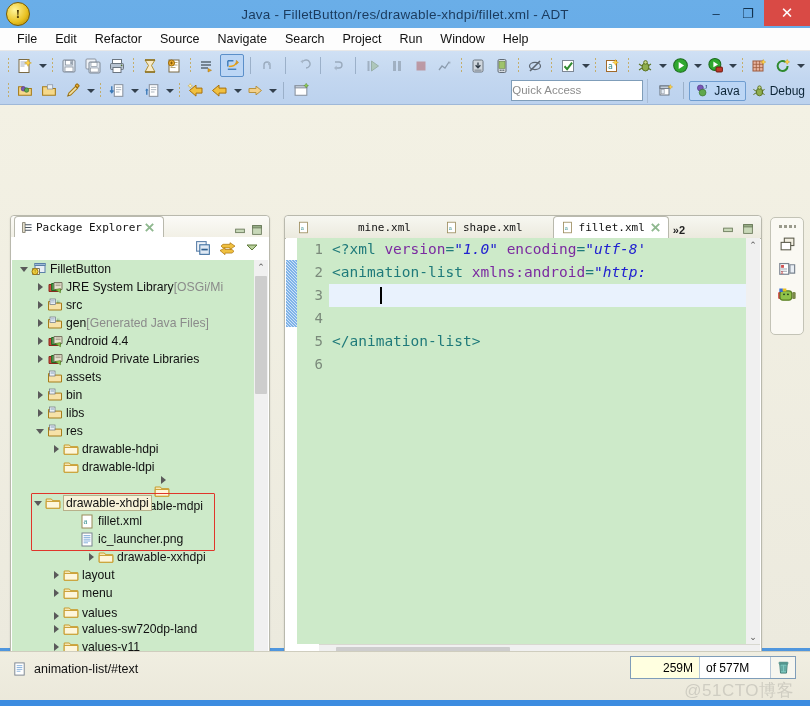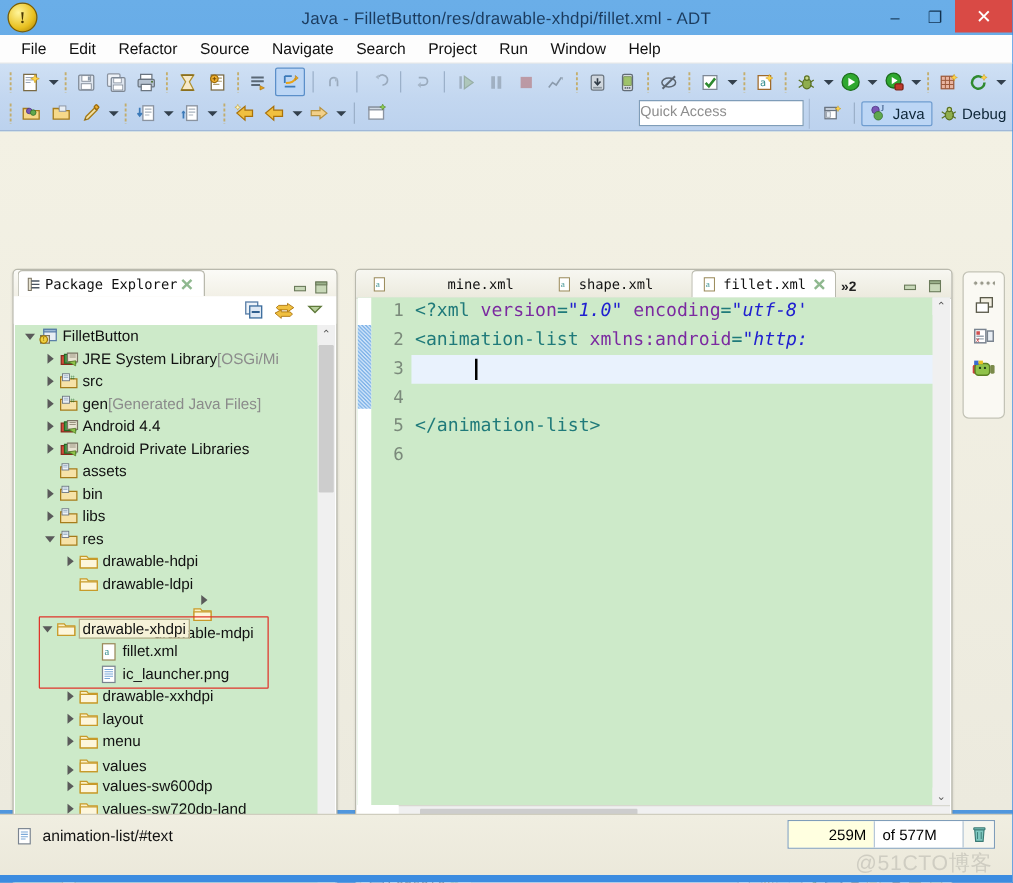--- a/index.html
+++ b/index.html
@@ -717,21 +717,21 @@
           <div class="trow2" style="padding-left: 54px;">
             <span class="arrow"></span>
             <span class="ico">
               <svg width="16" height="15" viewBox="0 0 16 15">
                 <rect x="3" y="1" width="10" height="13" fill="#fff" stroke="#7a8490"></rect>
                 <path d="M4.6 3.6h6.8M4.6 5.4h6.8M4.6 7.2h6.8M4.6 9h6.8M4.6 10.8h4.4" stroke="#7aa8d8" stroke-width=".9"></path>
               </svg>
             </span>
             <span>ic_launcher.png</span>
           </div>
-          <div class="trow2" style="padding-left: 38px;">
+          <div class="trow2" style="padding-left: 38px; margin-left: 35px;">
             <span class="arrow">
               <i></i>
             </span>
             <span class="ico">
               <svg width="16" height="15" viewBox="0 0 16 15">
                 <path d="M1.2 12.2V3h5.2l1.3 1.7h7.1v7.5z" fill="#fbf0c6" stroke="#c79a2a"></path>
                 <path d="M1.2 5.4h13.6v6.8H1.2z" fill="#fdf6dc" stroke="#c79a2a"></path>
               </svg>
             </span>
             <span>drawable-xxhdpi</span>
@@ -764,32 +764,20 @@
             <span class="arrow">
               <i></i>
             </span>
             <span class="ico">
               <svg width="16" height="15" viewBox="0 0 16 15">
                 <path d="M1.2 12.2V3h5.2l1.3 1.7h7.1v7.5z" fill="#fbf0c6" stroke="#c79a2a"></path>
                 <path d="M1.2 5.4h13.6v6.8H1.2z" fill="#fdf6dc" stroke="#c79a2a"></path>
               </svg>
             </span>
             <span>values</span>
-          </div>
-          <div class="trow2" style="padding-left: 38px;">
-            <span class="arrow">
-              <i></i>
-            </span>
-            <span class="ico">
-              <svg width="16" height="15" viewBox="0 0 16 15">
-                <path d="M1.2 12.2V3h5.2l1.3 1.7h7.1v7.5z" fill="#fbf0c6" stroke="#c79a2a"></path>
-                <path d="M1.2 5.4h13.6v6.8H1.2z" fill="#fdf6dc" stroke="#c79a2a"></path>
-              </svg>
-            </span>
-            <span>values-sw600dp</span>
           </div>
           <div class="trow2" style="padding-left: 38px;">
             <span class="arrow">
               <i></i>
             </span>
             <span class="ico">
               <svg width="16" height="15" viewBox="0 0 16 15">
                 <path d="M1.2 12.2V3h5.2l1.3 1.7h7.1v7.5z" fill="#fbf0c6" stroke="#c79a2a"></path>
                 <path d="M1.2 5.4h13.6v6.8H1.2z" fill="#fdf6dc" stroke="#c79a2a"></path>
               </svg>

